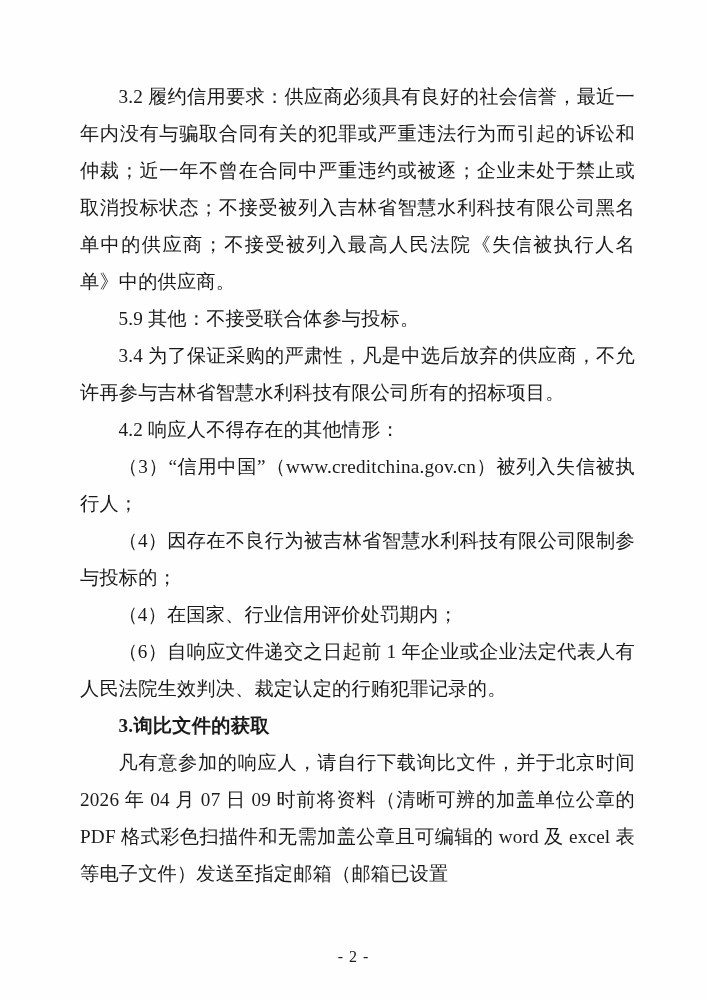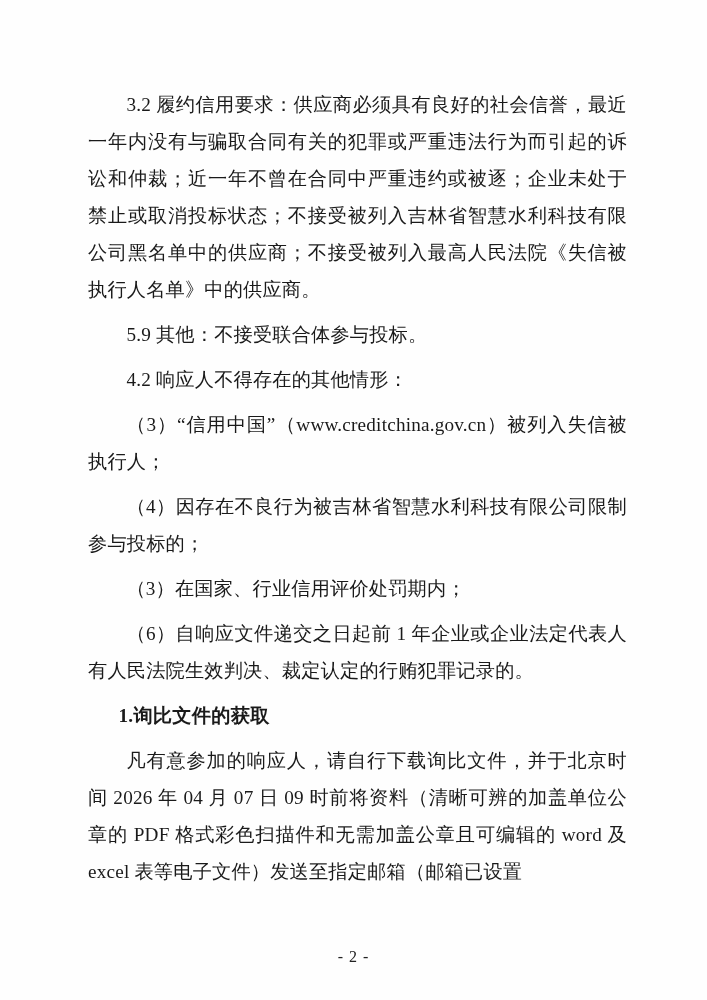--- a/index.html
+++ b/index.html
@@ -23,21 +23,21 @@
     background: #fefefe;
   }
   .body-text {
     font-size: 19.2px;
     line-height: 37px;
     text-align: justify;
     text-justify: inter-ideograph;
     letter-spacing: 0.2px;
   }
   .para {
-    margin: 8px;
+    margin: 0;
     text-indent: 2em;
     text-align: justify;
     text-justify: inter-ideograph;
   }
   .heading {
     margin: 0;
     text-indent: 2em;
     font-weight: bold;
     font-size: 19.2px;
     letter-spacing: 0.3px;
@@ -54,22 +54,23 @@
     letter-spacing: 1px;
   }
 </style>
 </head>
 <body>
 
 <div class="page">
   <div class="body-text">
     <p class="para">3.2 履约信用要求：供应商必须具有良好的社会信誉，最近一年内没有与骗取合同有关的犯罪或严重违法行为而引起的诉讼和仲裁；近一年不曾在合同中严重违约或被逐；企业未处于禁止或取消投标状态；不接受被列入吉林省智慧水利科技有限公司黑名单中的供应商；不接受被列入最高人民法院《失信被执行人名单》中的供应商。</p>
     <p class="para">5.9 其他：不接受联合体参与投标。</p>
+    <p class="para">3.4 为了保证采购的严肃性，凡是中选后放弃的供应商，不允许再参与吉林省智慧水利科技有限公司所有的招标项目。</p>
     <p class="para">4.2 响应人不得存在的其他情形：</p>
     <p class="para">（3）“信用中国”（www.creditchina.gov.cn）被列入失信被执行人；</p>
     <p class="para">（4）因存在不良行为被吉林省智慧水利科技有限公司限制参与投标的；</p>
-    <p class="para">（3）在国家、行业信用评价处罚期内；</p>
+    <p class="para">（4）在国家、行业信用评价处罚期内；</p>
     <p class="para">（6）自响应文件递交之日起前 1 年企业或企业法定代表人有人民法院生效判决、裁定认定的行贿犯罪记录的。</p>
-    <p class="heading">1.询比文件的获取</p>
+    <p class="heading">3.询比文件的获取</p>
     <p class="para">凡有意参加的响应人，请自行下载询比文件，并于北京时间 2026 年 04 月 07 日 09 时前将资料（清晰可辨的加盖单位公章的 PDF 格式彩色扫描件和无需加盖公章且可编辑的 word 及 excel 表等电子文件）发送至指定邮箱（邮箱已设置</p>
   </div>
   <div class="footer">- 2 -</div>
 </div>
 
 </body></html>

